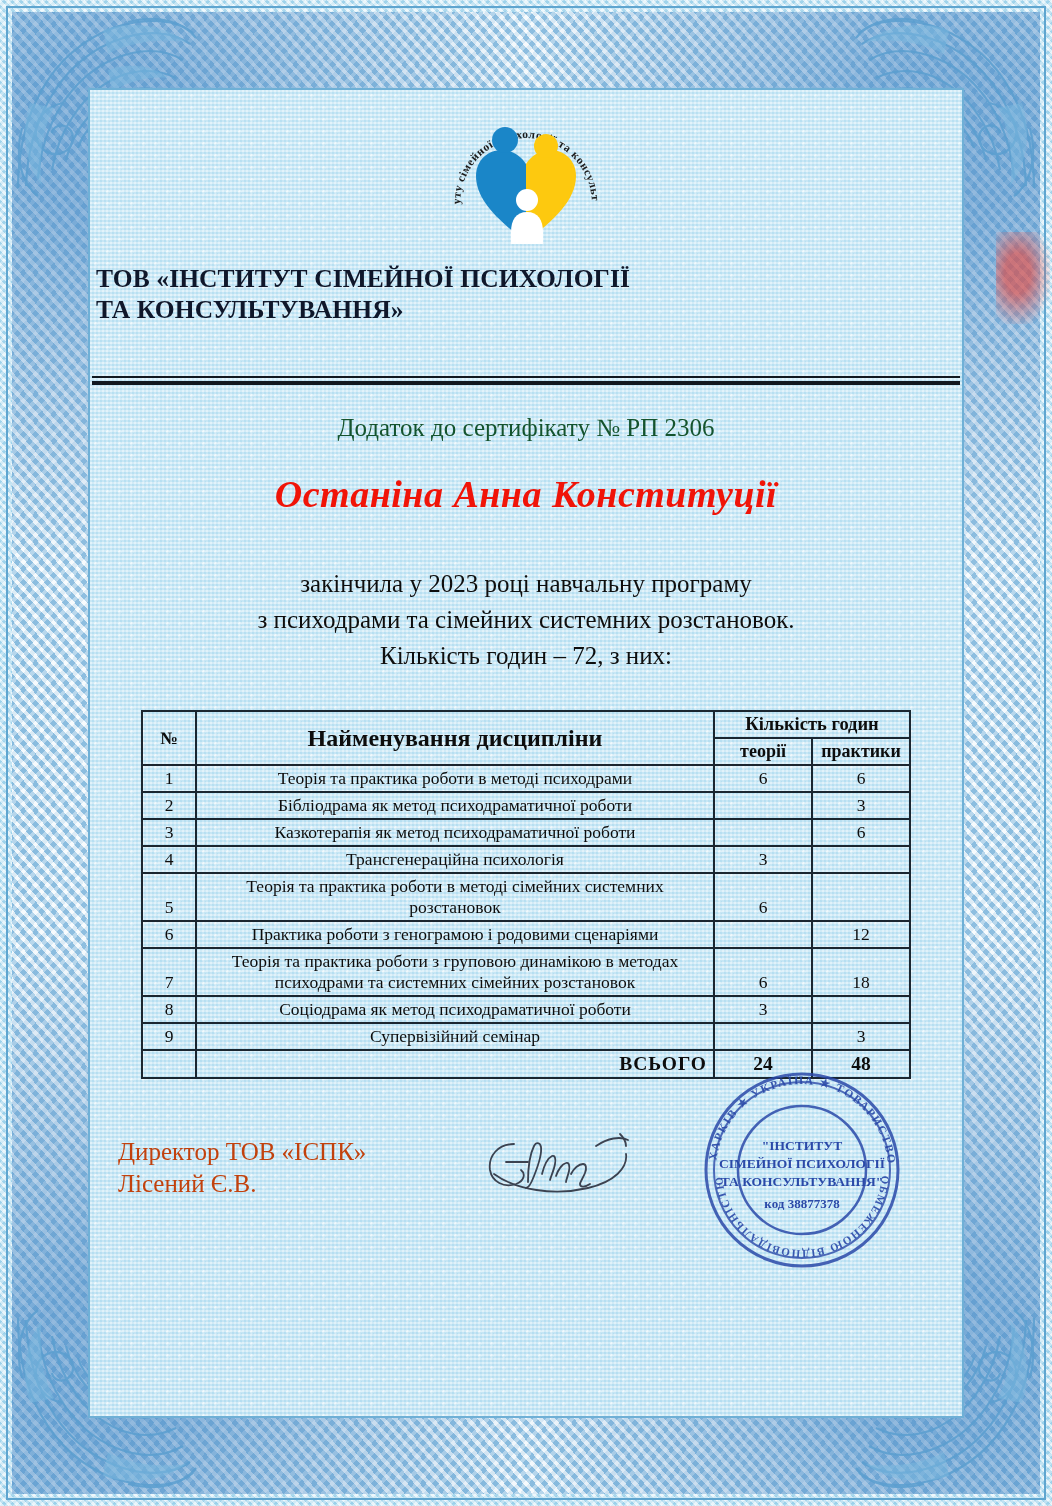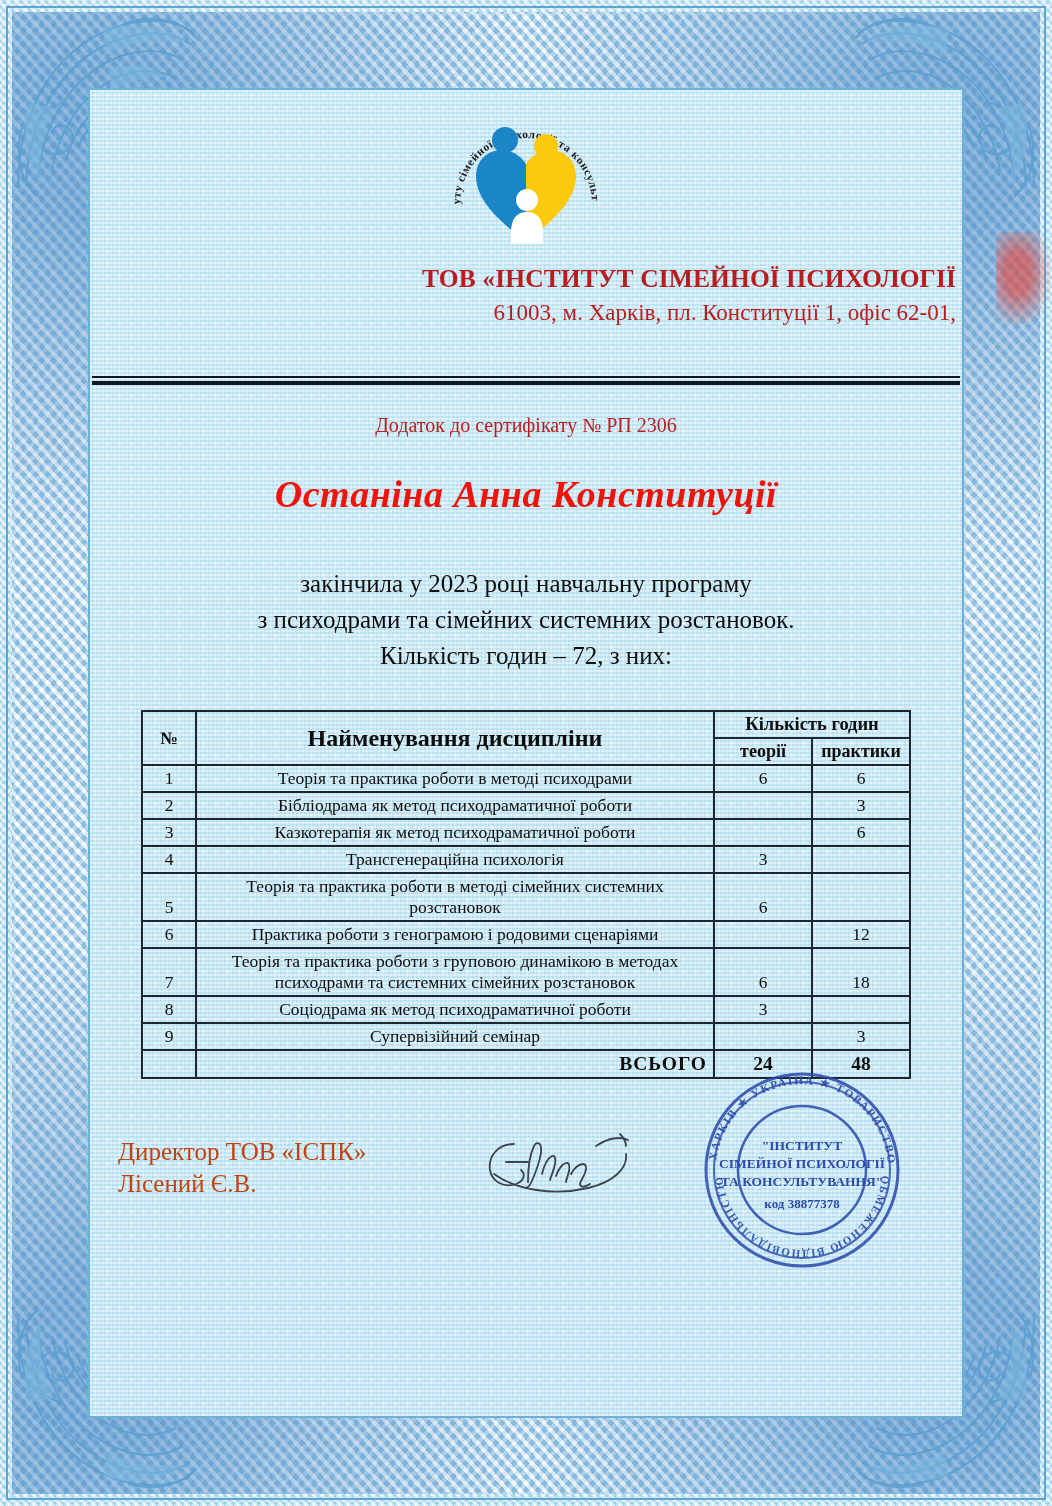--- a/index.html
+++ b/index.html
@@ -104,22 +104,22 @@
     top: 4px;
     transform: translateX(-50%);
     width: 180px;
     height: 160px;
   }
 
   .org-block {
     position: absolute;
     left: 0; right: 0;
     top: 168px;
-    text-align: right;
-    color: #b91c1c;
+    text-align: left;
+    color: #0f172a;
   }
   .org-name {
     font-weight: bold;
     font-size: 25.5px;
     line-height: 1.20;
     letter-spacing: 0.1px;
   }
   .org-addr {
     font-size: 23px;
     margin-top: 5px;
@@ -137,22 +137,22 @@
   }
   .rule-thin { height: 2px; }
   .rule-gap  { height: 3px; background: transparent !important; }
   .rule-thick{ height: 4px; }
 
   .appendix-line {
     position: absolute;
     left: 0; right: 0;
     top: 318px;
     text-align: center;
-    font-size: 20px;
-    color: #b91c1c;
+    font-size: 25px;
+    color: #14532d;
   }
   .recipient-name {
     position: absolute;
     left: 0; right: 0;
     top: 376px;
     text-align: center;
     font-size: 38px;
     font-weight: bold;
     font-style: italic;
     color: #f01408;
@@ -333,21 +333,21 @@
         <circle cx="69" cy="40" r="13" fill="#1a86c8"></circle>
         <circle cx="110" cy="46" r="12" fill="#fdc90f"></circle>
 
         <circle cx="91" cy="100" r="11" fill="#ffffff"></circle>
         <path d="M91,112 C80,112 75,120 75,132 L75,144 L107,144 L107,132 C107,120 102,112 91,112 Z" fill="#ffffff"></path>
       </svg>
     </div>
 
     <div class="org-block">
       <div class="org-name">ТОВ «ІНСТИТУТ СІМЕЙНОЇ ПСИХОЛОГІЇ</div>
-      <div class="org-addr">61003, м. Харків, пл. Конституції 1, офіс 62-01,</div>
+      <div class="org-name">ТА КОНСУЛЬТУВАННЯ»</div>
     </div>
 
     <div class="rule-double">
       <i class="rule-thin"></i>
       <i class="rule-gap"></i>
       <i class="rule-thick"></i>
     </div>
 
     <div class="appendix-line">Додаток до сертифікату № РП 2306</div>
     <div class="recipient-name">Останіна Анна Конституції</div>

